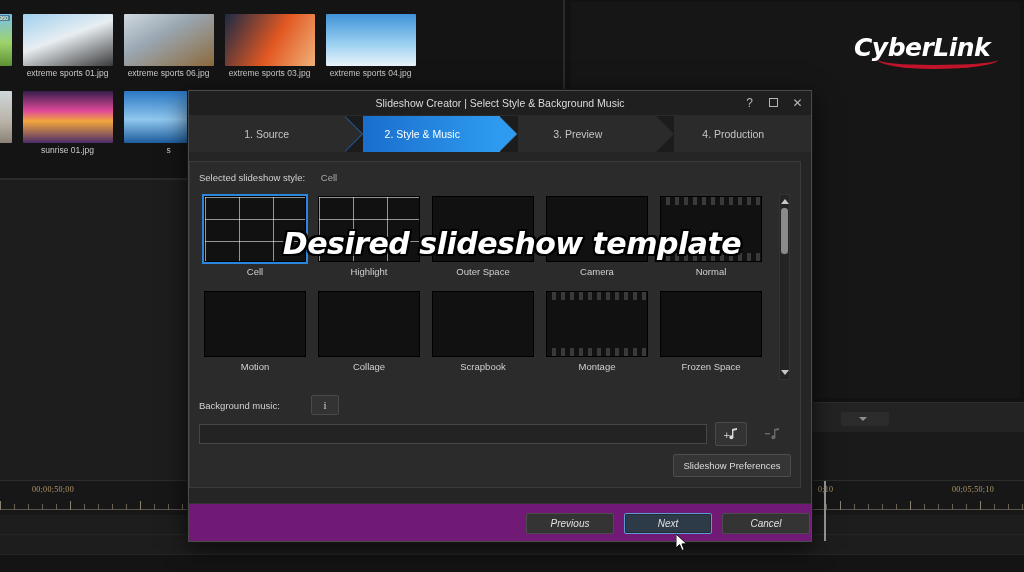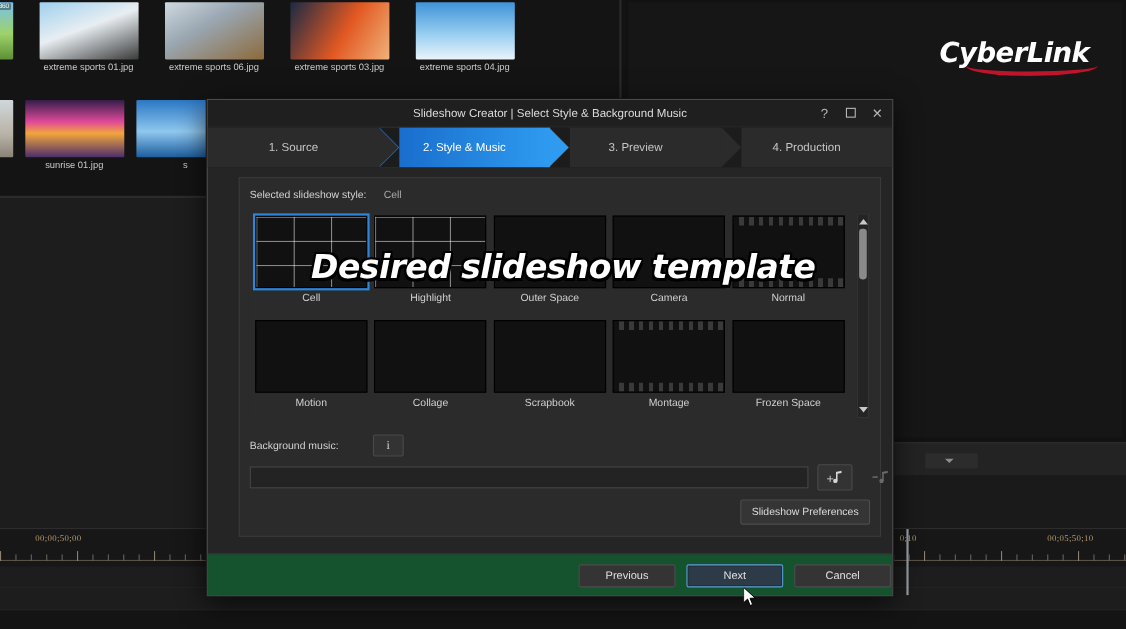--- a/index.html
+++ b/index.html
@@ -86,21 +86,21 @@
   .step .arw { position:absolute; right:-17px; top:0; width:18px; height:36px; z-index:3; }
   .step .arw:before { content:""; position:absolute; left:0; top:0; width:0; height:0;
         border-top:18px solid transparent; border-bottom:18px solid transparent; border-left:18px solid #2b2b2b; }
   .step:nth-child(2) .arw:before { border-left-color:#2e9bf0; }
   .step .notch { position:absolute; left:0; top:0; width:18px; height:36px; z-index:2; }
   .step .notch:before { content:""; position:absolute; left:0; top:0; width:0; height:0;
         border-top:18px solid #1c1c1c; border-bottom:18px solid #1c1c1c; border-left:18px solid transparent; }
   .step:nth-child(1) .notch { display:none; }
   .step span.lbl { position:relative; z-index:4; }
 
-  .dlg-body { position:relative; margin:9px 10px 0 28px; height:327px; background:#2b2b2b; border:1px solid #3a3a3a; }
+  .dlg-body { position:relative; margin:9px 10px 0 0; height:327px; background:#2b2b2b; border:1px solid #3a3a3a; }
   .sel-style { position:absolute; left:9px; top:10px; font-size:9.5px; color:#d2d2d2; }
   .sel-style b { color:#a9a9a9; font-weight:normal; margin-left:13px; }
 
   .grid-wrap { position:absolute; left:8px; top:30px; right:8px; height:190px; background:#2b2b2b; }
   .grid { position:absolute; left:0; top:0; right:24px; height:190px; display:grid;
           grid-template-columns:repeat(5,1fr); grid-template-rows:repeat(2,95px); }
   .card { position:relative; }
   .card .pic { position:absolute; left:6px; top:4px; width:102px; height:66px; overflow:hidden;
                background:#111; border:1px solid #000; }
   .card.sel .pic { outline:2px solid #2b86e0; outline-offset:0px; }
@@ -124,22 +124,22 @@
                border:1px solid #474747; }
   .note-btn { position:absolute; top:260px; width:32px; height:24px; background:#333; border:1px solid #4a4a4a;
               border-radius:2px; display:flex; align-items:center; justify-content:center; font-size:12px; color:#d6d6d6; }
   .note-add { left:525px; }
   .note-rm { left:567px; background:transparent; border:none; color:#6a6a6a; }
 
   .prefs-btn { position:absolute; right:9px; top:292px; width:118px; height:23px; background:#353535;
                border:1px solid #4d4d4d; border-radius:2px; color:#dcdcdc; font-size:9.5px;
                display:flex; align-items:center; justify-content:center; }
 
-  .dlg-foot { position:absolute; left:0; bottom:0; width:100%; height:38px; background:#14532d;
-              border-top:1px solid #333; }
+  .dlg-foot { position:absolute; left:0; bottom:0; width:100%; height:38px; background:#701a75;
+              border-top:1px solid #333;font-style:italic; }
   .fbtn { position:absolute; top:9px; width:88px; height:21px; background:#343434; border:1px solid #4c4c4c;
           border-radius:2px; color:#e0e0e0; font-size:10px; display:flex; align-items:center; justify-content:center; }
   .fbtn.prev { left:337px; }
   .fbtn.next { left:435px; background:#2d3a47; border:1px solid #5d9bd5; box-shadow:inset 0 0 0 1px #232b33; }
   .fbtn.cancel { left:533px; }
 
   .cursor { position:absolute; left:676px; top:534px; width:12px; height:18px; z-index:50; }
 
   
   .g1{background:linear-gradient(160deg,#9fd0ee 0%,#e8eef2 45%,#3a3a3a 100%);}
@@ -173,21 +173,21 @@
      letter-spacing:-0.5px;
      text-shadow:-2px -2px 0 #000,2px -2px 0 #000,-2px 2px 0 #000,2px 2px 0 #000,
                  0 -2px 0 #000,0 2px 0 #000,-2px 0 0 #000,2px 0 0 #000; pointer-events:none; }
 </style>
 </head>
 <body>
 
 <div id="app">
 
   <div class="media-panel">
-    <div class="media-row" style="top:0;gap:13px;">
+    <div class="media-row" style="top:12px;">
       <div class="media-cell" style="margin-left:-84px;">
         <div class="thumb g5">
           <span class="badge360">360</span>
         </div>
         <div class="thumb-label">.mp4</div>
       </div>
       <div class="media-cell">
         <div class="thumb g1"></div>
         <div class="thumb-label">extreme sports 01.jpg</div>
       </div>

